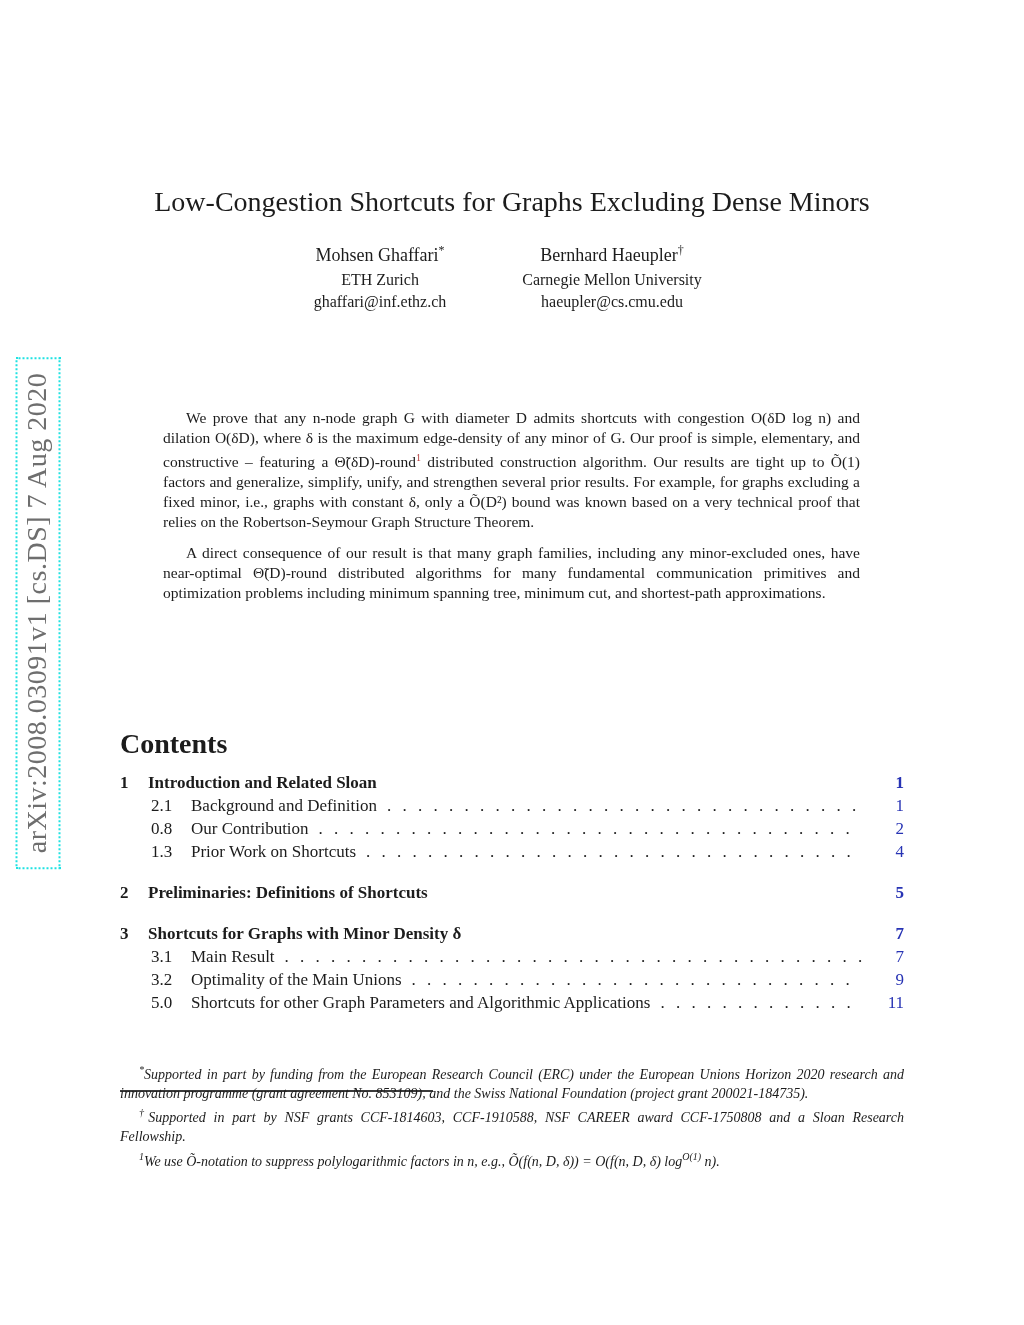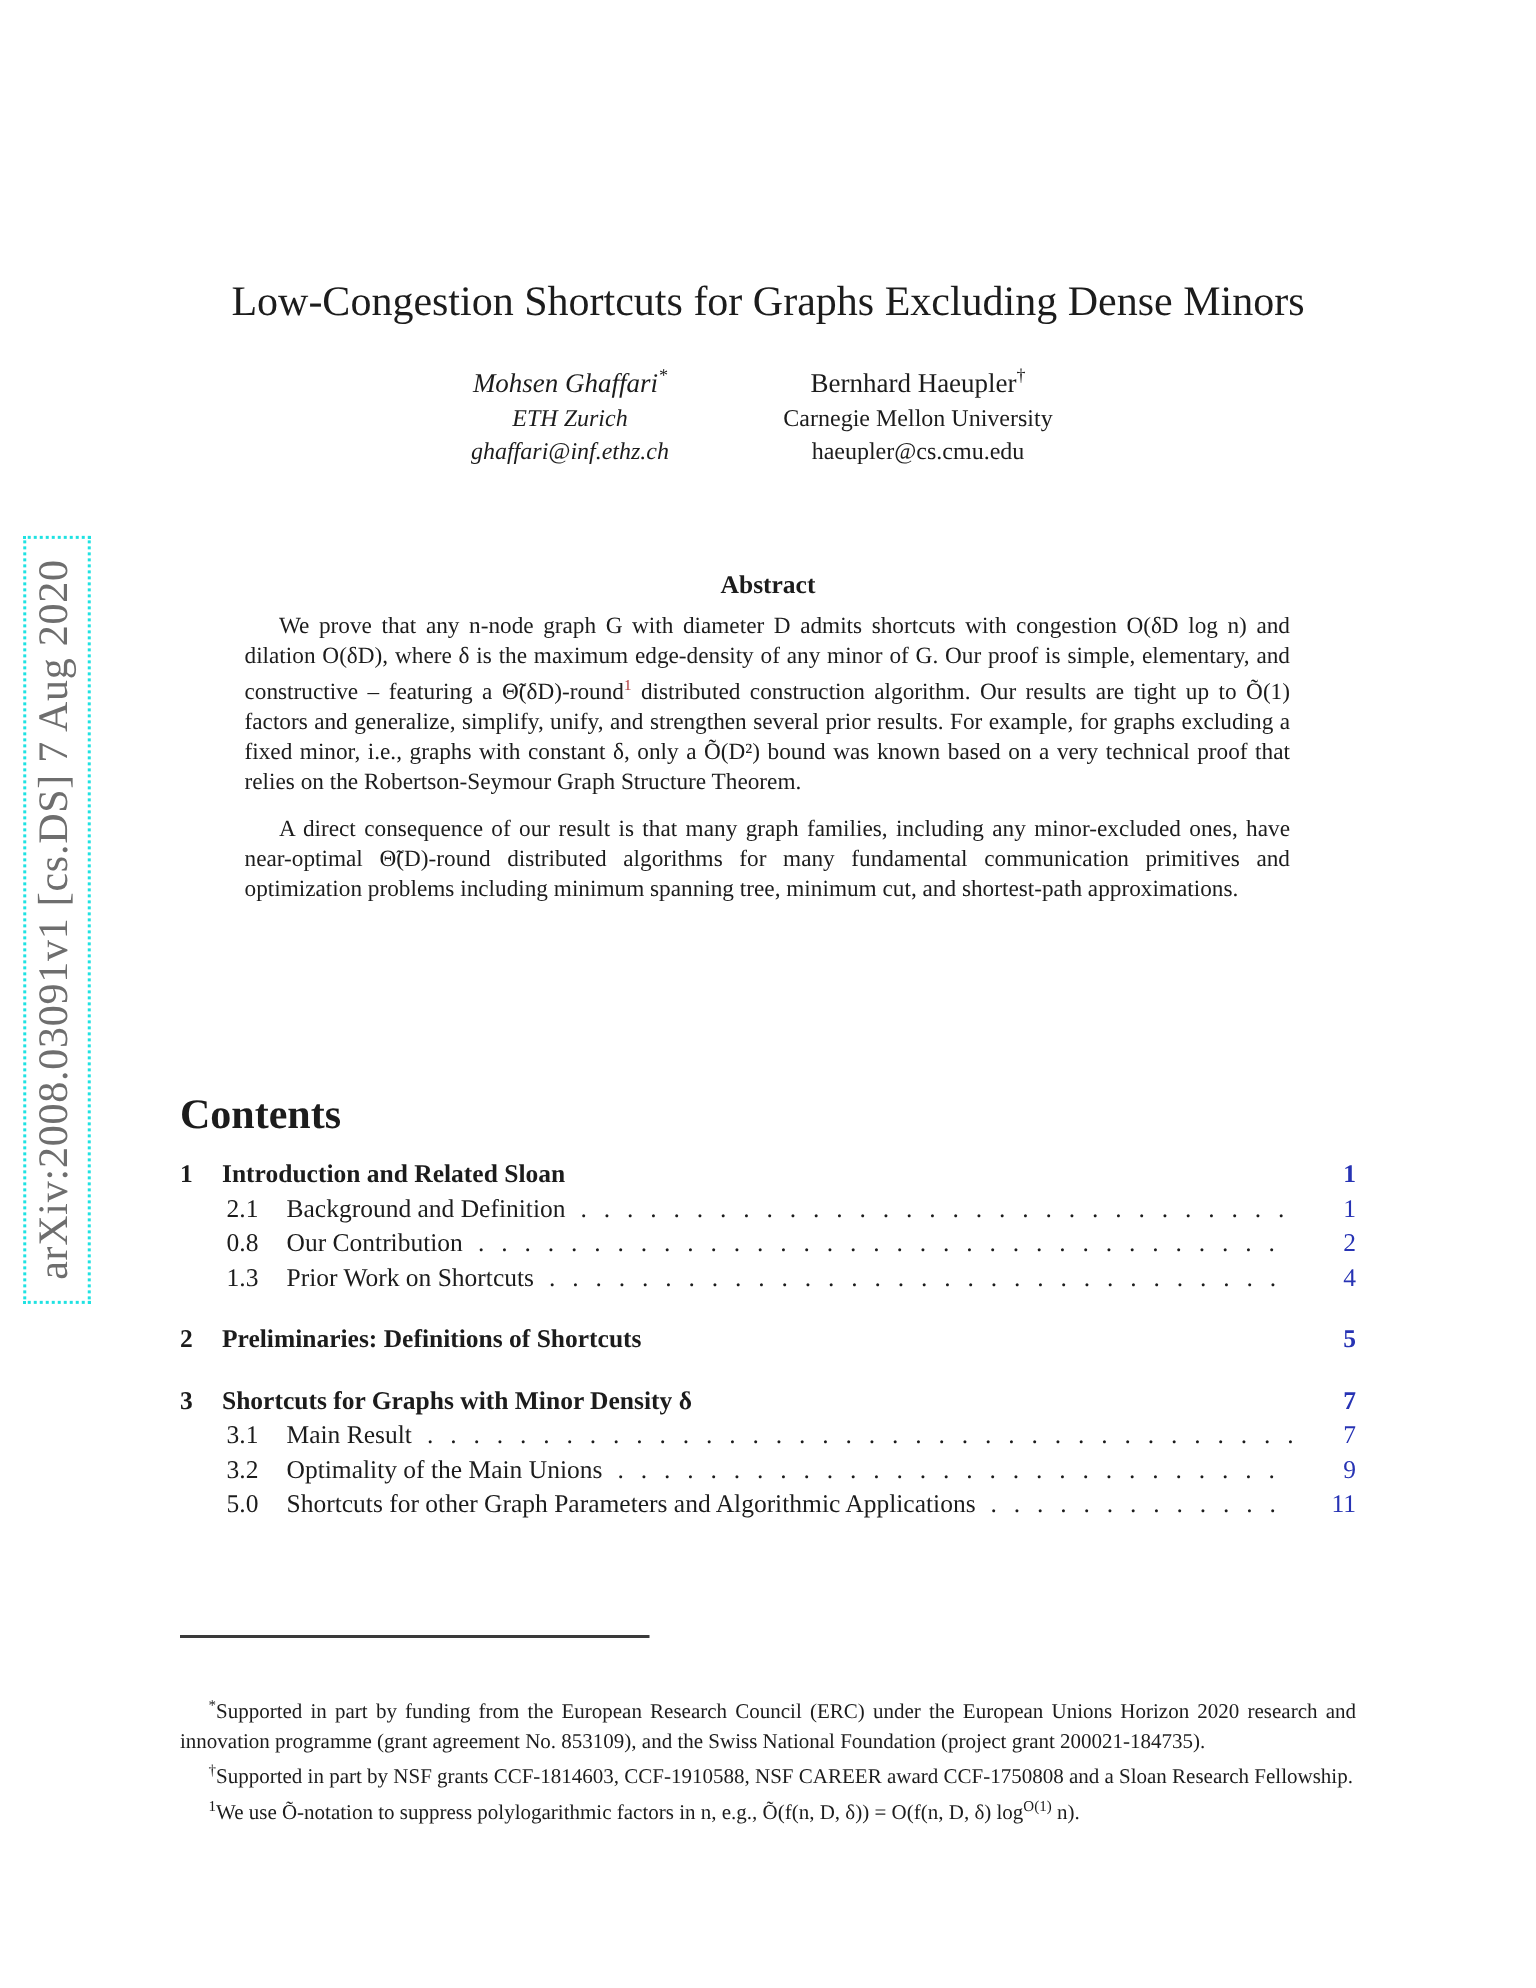--- a/index.html
+++ b/index.html
@@ -34,21 +34,21 @@
     padding:3px 14px 6px 14px;
   }
 
   .paper-title{
     position:absolute;left:120px;top:186px;width:784px;
     text-align:center;font-size:28px;line-height:32px;
   }
 
   .authors{position:absolute;left:120px;top:243px;width:784px;height:90px;}
   .author-col{position:absolute;text-align:center;}
-  .author-col.first{left:140px;width:240px;font-style:italic;}
+  .author-col.first{left:140px;width:240px;}
   .author-col.second{left:367px;width:250px;}
   .author-name{font-size:18px;margin-bottom:5px;}
   .author-name sup{font-size:12px;}
   .author-affil{font-size:16px;margin-bottom:4px;}
   .author-email{font-size:16px;}
 
   .abstract-heading{
     position:absolute;left:120px;top:380px;width:784px;
     text-align:center;font-weight:bold;font-size:17px;
   }
@@ -78,22 +78,22 @@
     word-spacing:7px;color:var(--text_black);
   }
   .toc-row.section .toc-leader::after{content:"";}
   .toc-page{flex:0 0 34px;text-align:right;color:var(--link_blue);}
 
   .footnote-rule{
     position:absolute;left:120px;top:1090px;width:313px;
     border-top:2px solid var(--rule_gray);
   }
   .footnotes{
-    position:absolute;left:120px;top:1128px;width:784px;
-    font-size:14px;line-height:19.3px;text-align:justify;
+    position:absolute;left:120px;top:1060px;width:784px;
+    font-size:14px;line-height:19.3px;text-align:justify;font-style:italic;
   }
   .footnotes p{margin:0;text-indent:19px;}
   .footnotes sup{font-size:10px;}
 </style>
 </head>
 <body>
 
 <div class="page">
 
   <div class="arxiv-stamp">arXiv:2008.03091v1  [cs.DS]  7 Aug 2020</div>
@@ -106,21 +106,20 @@
       <div class="author-affil">ETH Zurich</div>
       <div class="author-email">ghaffari@inf.ethz.ch</div>
     </div>
     <div class="author-col second">
       <div class="author-name"><span>Bernhard Haeupler</span><sup>†</sup></div>
       <div class="author-affil">Carnegie Mellon University</div>
       <div class="author-email">haeupler@cs.cmu.edu</div>
     </div>
   </div>
 
-  <div class="abstract-heading">Abstract</div>
 
   <div class="abstract">
     <p><span>We prove that any n-node graph G with diameter D admits shortcuts with congestion O(δD log n) and dilation O(δD), where δ is the maximum edge-density of any minor of G. Our proof is simple, elementary, and constructive – featuring a Θ̃(δD)-round</span><sup class="fn-ref">1</sup><span> distributed construction algorithm. Our results are tight up to Õ(1) factors and generalize, simplify, unify, and strengthen several prior results. For example, for graphs excluding a fixed minor, i.e., graphs with constant δ, only a Õ(D²) bound was known based on a very technical proof that relies on the Robertson-Seymour Graph Structure Theorem.</span></p>
     <p>A direct consequence of our result is that many graph families, including any minor-excluded ones, have near-optimal Θ̃(D)-round distributed algorithms for many fundamental communication primitives and optimization problems including minimum spanning tree, minimum cut, and shortest-path approximations.</p>
   </div>
 
   <div class="contents-heading">Contents</div>
 
   <div class="toc">
 

